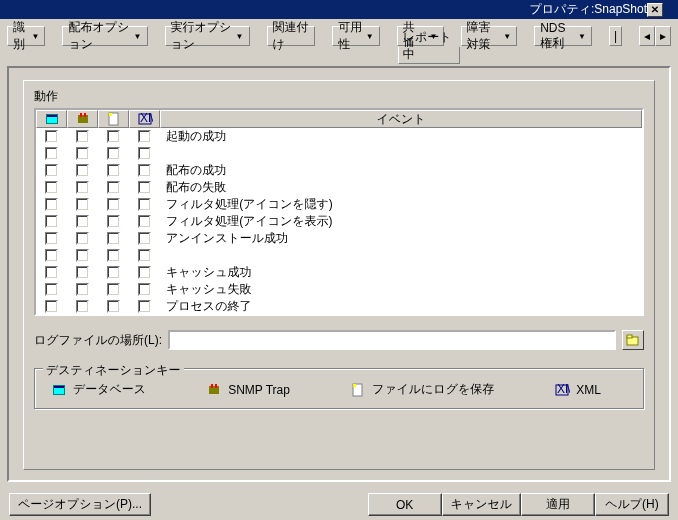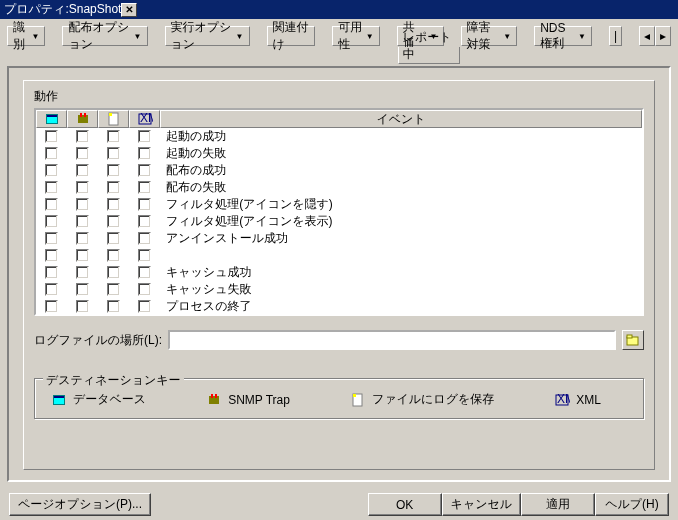--- a/index.html
+++ b/index.html
@@ -1,17 +1,17 @@
 <!DOCTYPE html>
 <html><head>
 <meta charset="utf-8">
 <style>
 *{box-sizing:border-box;margin:0;padding:0;font-family:"MS UI Gothic","MS PGothic",sans-serif;font-size:12px}
 body{background:#d4d0c8;width:678px;height:520px;overflow:hidden}
-.titlebar{background:#08246b;color:#fff;height:19px;display:flex;align-items:center;padding:0 2px;justify-content:flex-start}
+.titlebar{background:#08246b;color:#fff;height:19px;display:flex;align-items:center;padding:0 15px;justify-content:flex-end}
 .titlebar span{padding-left:2px}
 .close-btn{width:16px;height:14px;background:#d4d0c8;border:1px solid #fff;border-right-color:#404040;border-bottom-color:#404040;display:flex;align-items:center;justify-content:center;font-family:Arial;font-weight:bold;font-size:10px;color:#000}
 .content{padding:7px 7px 6px 7px}
 .tabbar{display:flex;align-items:flex-start;height:38px;position:relative}
 .tabbtn{height:20px;border:1px solid #808080;border-top-color:#fff;border-left-color:#fff;background:#d4d0c8;display:flex;align-items:center;padding:0 5px;margin-right:17px;cursor:default}
 .tabbtn .arr{margin-left:3px;font-size:8px}
 .tabbtn.active2{position:relative}
 .tabsub{position:absolute;top:20px;left:0;height:17px;border:1px solid #808080;border-top:none;border-left-color:#fff;background:#d4d0c8;min-width:62px;display:flex;align-items:flex-end;justify-content:center;padding:0 4px}
 .tabnav{display:flex;margin-left:auto}
 .tabnav button{width:16px;height:20px;border:1px solid #808080;border-top-color:#fff;border-left-color:#fff;background:#d4d0c8}
@@ -24,21 +24,21 @@
 .hc.i{width:31px}
 .hc.e{flex:1}
 .grid-body{}
 .grow{display:flex;height:17px;align-items:center}
 .gc{width:31px;display:flex;justify-content:center;align-items:center}
 .ev{flex:1;padding-left:6px}
 .cb{width:13px;height:13px;border:1px solid #808080;border-right-color:#fff;border-bottom-color:#fff;background:#fff;box-shadow:inset -1px -1px 0 #d4d0c8,inset 1px 1px 0 #404040}
 .logrow{display:flex;align-items:center;margin-top:14px;gap:6px}
 .logrow input{flex:1;height:20px;border:2px inset #fff;background:#fff;padding:0 3px}
 .brws{width:22px;height:20px;border:1px solid;border-color:#fff #404040 #404040 #fff;background:#d4d0c8;display:flex;align-items:center;justify-content:center}
-.fieldset{border:1px solid #808080;box-shadow:1px 1px 0 #fff,inset 1px 1px 0 #fff;margin-top:28px;padding:12px 10px 10px 10px;position:relative}
+.fieldset{border:1px solid #808080;box-shadow:1px 1px 0 #fff,inset 1px 1px 0 #fff;margin-top:18px;padding:12px 10px 10px 10px;position:relative}
 .fieldset .lg{position:absolute;top:-7px;left:8px;background:#d4d0c8;padding:0 3px}
 .destrow{display:flex;gap:60px;padding-left:6px}
 .dest{display:flex;align-items:center;gap:6px}
 .ico{width:16px;height:16px;display:inline-block}
 .btnrow{display:flex;padding:5px 9px;gap:0}
 .btn{height:23px;border:1px solid;border-color:#fff #404040 #404040 #fff;background:#d4d0c8;padding:0 8px;min-width:74px;box-shadow:inset -1px -1px 0 #808080}
 .btn.page{min-width:120px;margin-right:auto}
 svg{display:block}
 </style>
 </head>
@@ -149,21 +149,20 @@
               </div>
               <div class="gc">
                 <div class="cb"></div>
               </div>
               <div class="gc">
                 <div class="cb"></div>
               </div>
               <div class="gc">
                 <div class="cb"></div>
               </div>
-              <div class="ev">起動の失敗</div>
             </div>
             <div class="grow">
               <div class="gc">
                 <div class="cb"></div>
               </div>
               <div class="gc">
                 <div class="cb"></div>
               </div>
               <div class="gc">
                 <div class="cb"></div>

